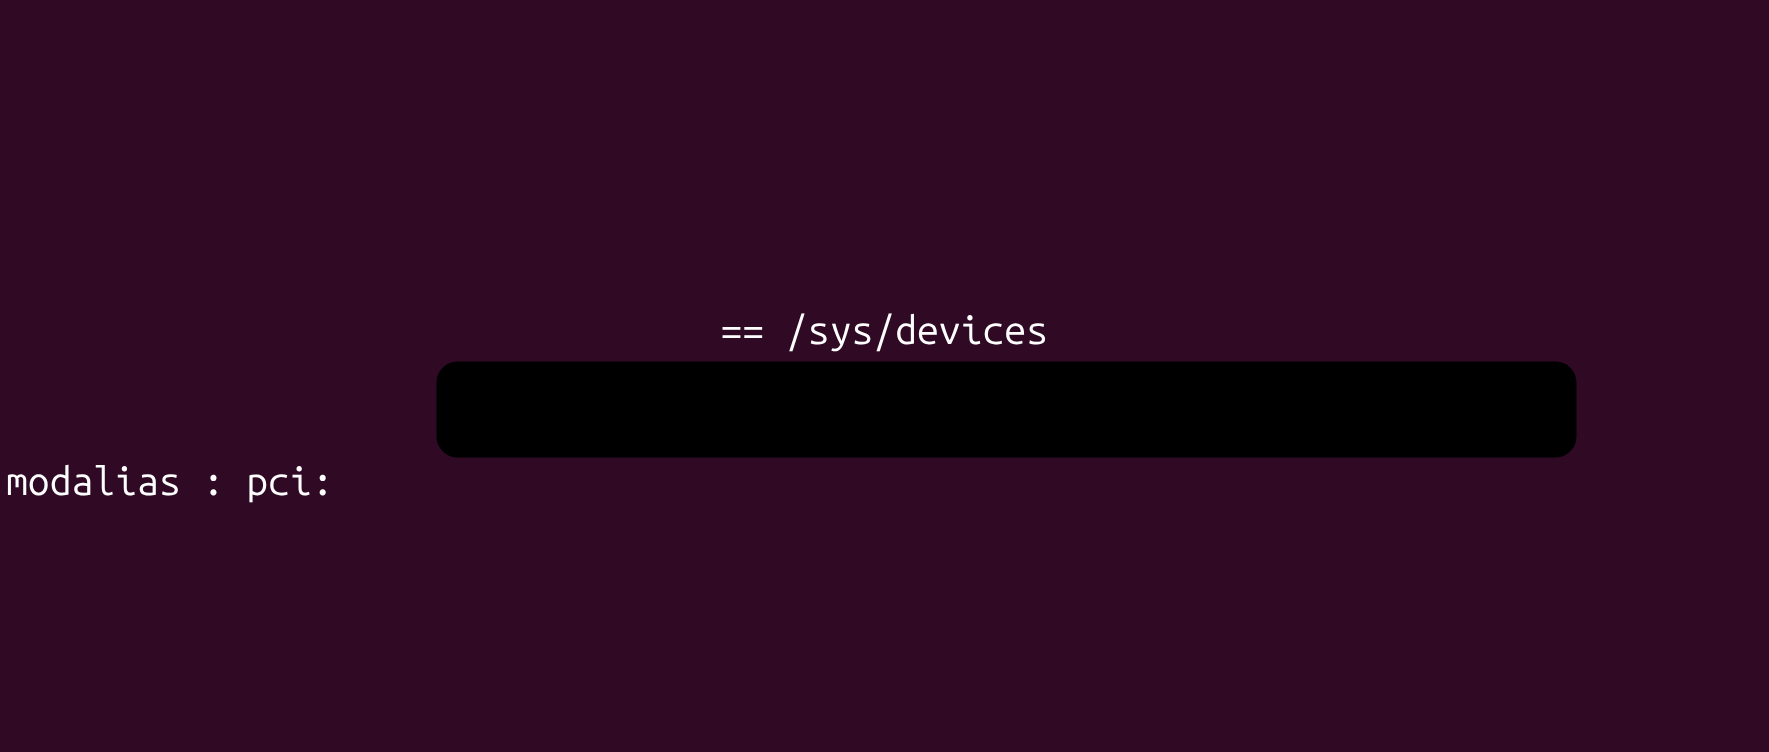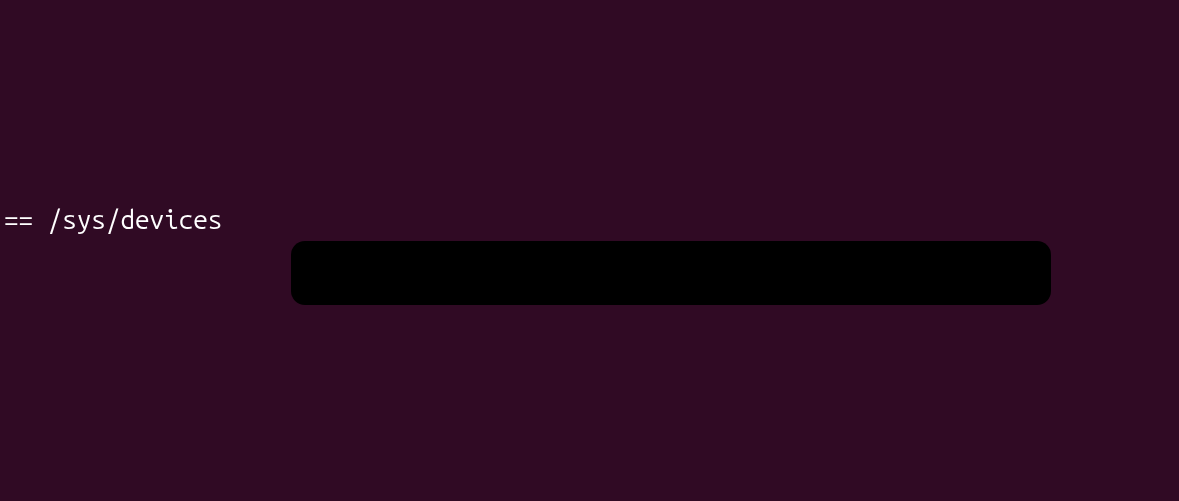--- a/index.html
+++ b/index.html
@@ -34,20 +34,21 @@
       height: 64px;
       width: 760px;
       vertical-align: top;
       margin-top: 2px;
     }
     .header-row {
       display: flex;
       align-items: flex-start;
       position: relative;
       height: 33.4px;
+      justify-content: center;
     }
     .header-text {
       position: relative;
       z-index: 2;
     }
     .redacted-container {
       position: absolute;
       left: 200px;
       top: 2px;
       z-index: 1;
@@ -58,20 +59,21 @@
 
 
 
 <div class="terminal">
   <div class="header-row">
     <span class="header-text">== /sys/devices</span>
     <div class="redacted-container">
       <div class="redacted"></div>
     </div>
   </div>
+  <span class="line"><span>modalias </span><span>: </span><span>pci:</span></span>
   
   
   
   
   
   
   
   
   
   

